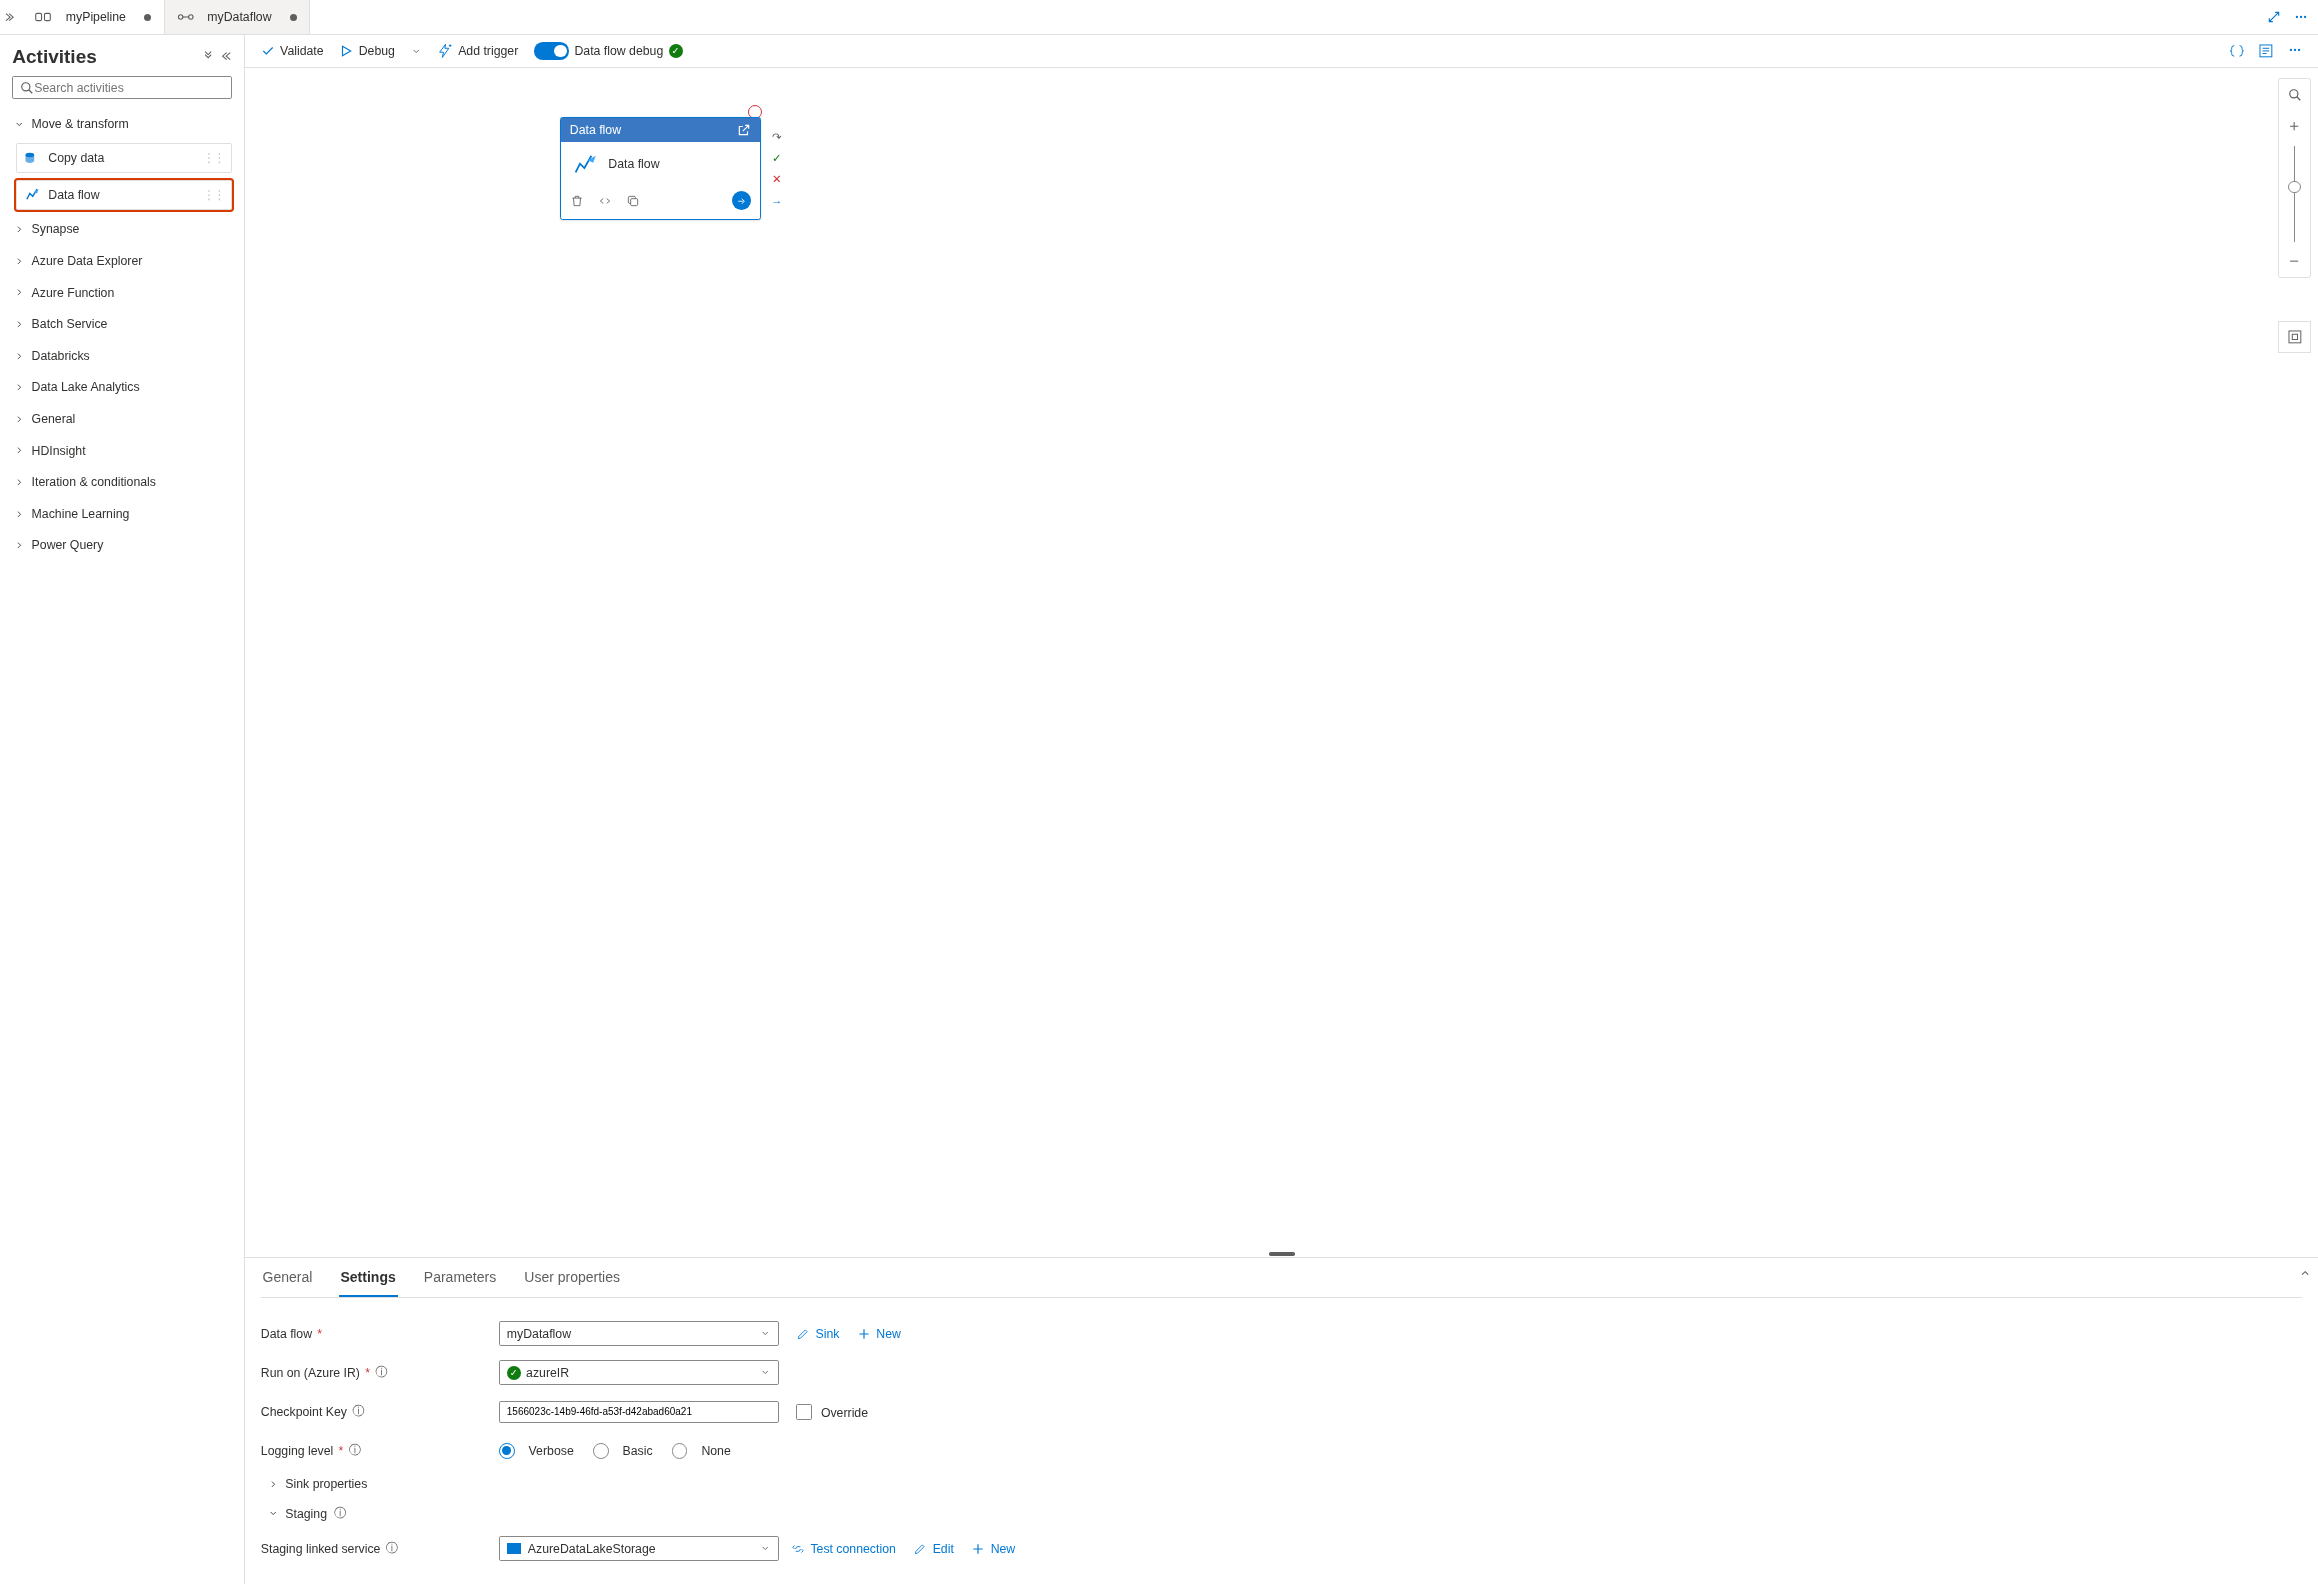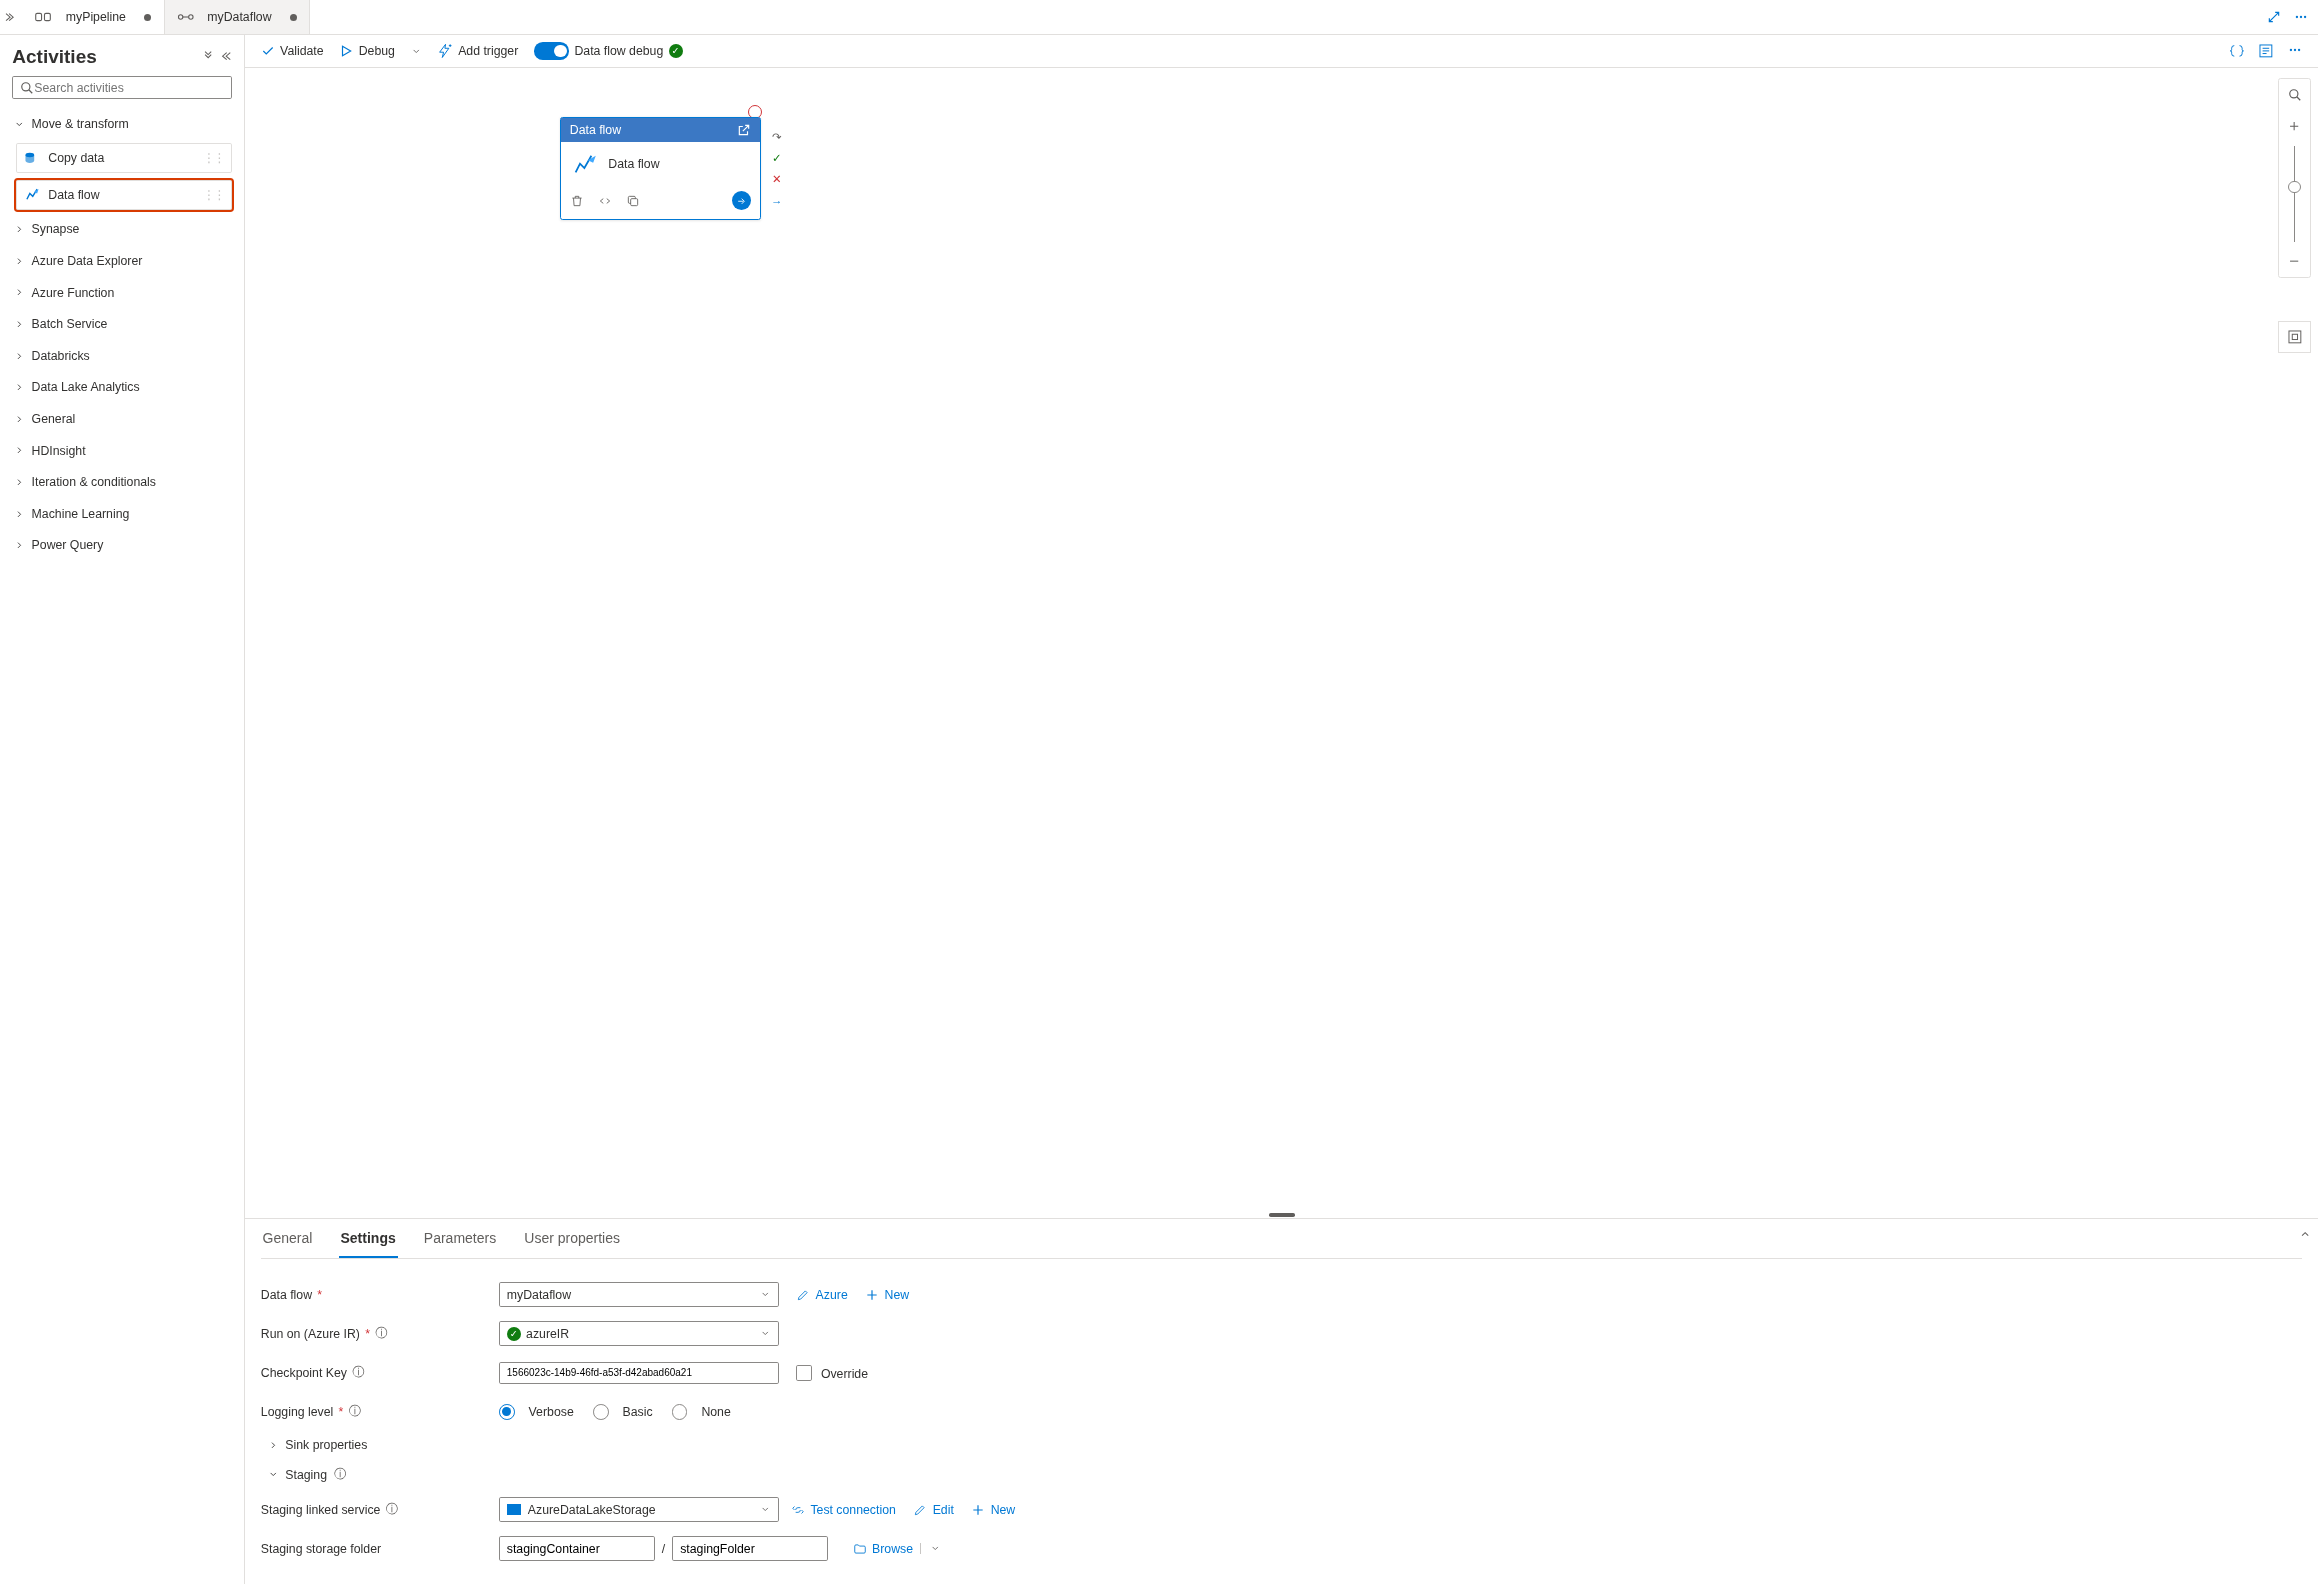--- a/index.html
+++ b/index.html
@@ -399,21 +399,21 @@
               <span class="chev">
                   <svg width="10.5" height="10.5" viewBox="0 0 24 24">
                     <path d="M6 9l6 6 6-6" stroke="#605e5c" stroke-width="2" fill="none"></path>
                   </svg>
                 </span>
             </div>
             <div class="link">
                 <svg width="14" height="14" viewBox="0 0 24 24">
                   <path d="M4 20l4-1 11-11-3-3L5 16z" stroke="#0078d4" fill="none" stroke-width="1.5"></path>
                 </svg>
-                <span>Azure</span>
+                <span>Sink</span>
               </div>
             <div class="link">
                 <svg width="14" height="14" viewBox="0 0 24 24">
                   <path d="M12 4v16M4 12h16" stroke="#0078d4" stroke-width="2"></path>
                 </svg>
                 <span>New</span>
               </div>
           </div>
 
           <div class="row">
@@ -508,39 +508,18 @@
                 <span>Edit</span>
               </div>
             <div class="link">
                 <svg width="14" height="14" viewBox="0 0 24 24">
                   <path d="M12 4v16M4 12h16" stroke="#0078d4" stroke-width="2"></path>
                 </svg>
                 <span>New</span>
               </div>
           </div>
 
-          <div class="row">
-            <div class="lbl">
-                <span>Staging storage folder</span>
-              </div>
-            <div class="folder-row">
-              <input class="txt-sm" value="stagingContainer" style="">
-              <span>/</span>
-              <input class="txt-sm" value="stagingFolder" style="">
-              <div class="link">
-                  <svg width="14" height="14" viewBox="0 0 24 24">
-                    <path d="M3 7a2 2 0 012-2h4l2 2h8a2 2 0 012 2v8a2 2 0 01-2 2H5a2 2 0 01-2-2z" stroke="#0078d4" fill="none" stroke-width="1.5"></path>
-                  </svg>
-                  <span>Browse</span>
-                </div>
-              <span style="color:#605e5c; border-left:0.9px solid #c8c6c4; padding-left:8.8px;">
-                  <svg width="10.5" height="10.5" viewBox="0 0 24 24">
-                    <path d="M6 9l6 6 6-6" stroke="#605e5c" stroke-width="2" fill="none"></path>
-                  </svg>
-                </span>
-            </div>
-          </div>
         </div>
       </div>
     </div>
   </div>
 </div>
 
 
 </body></html>

